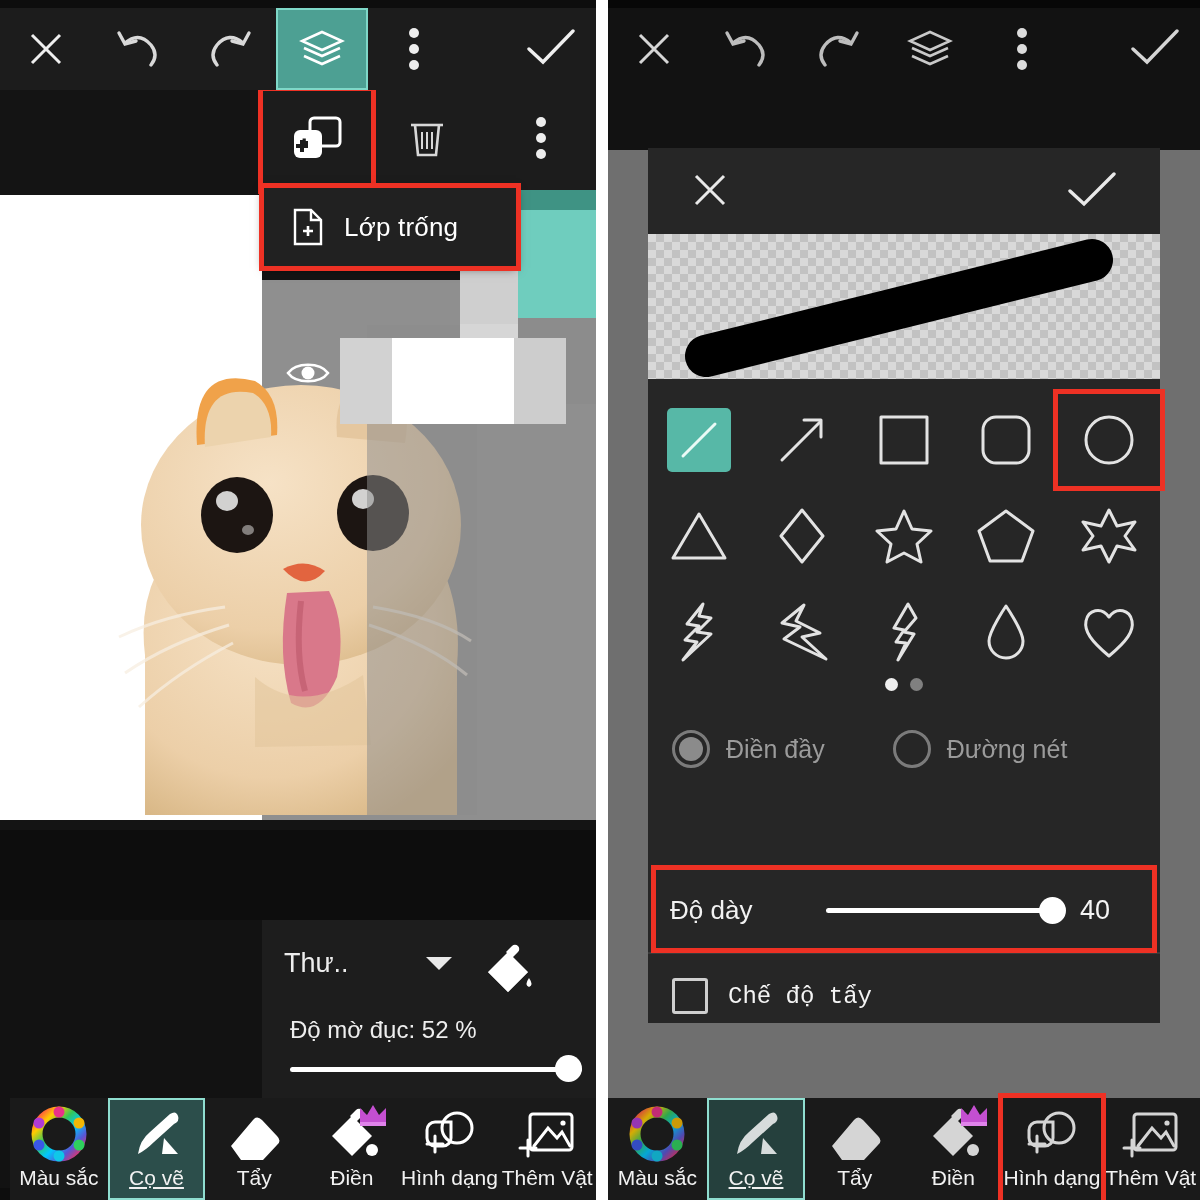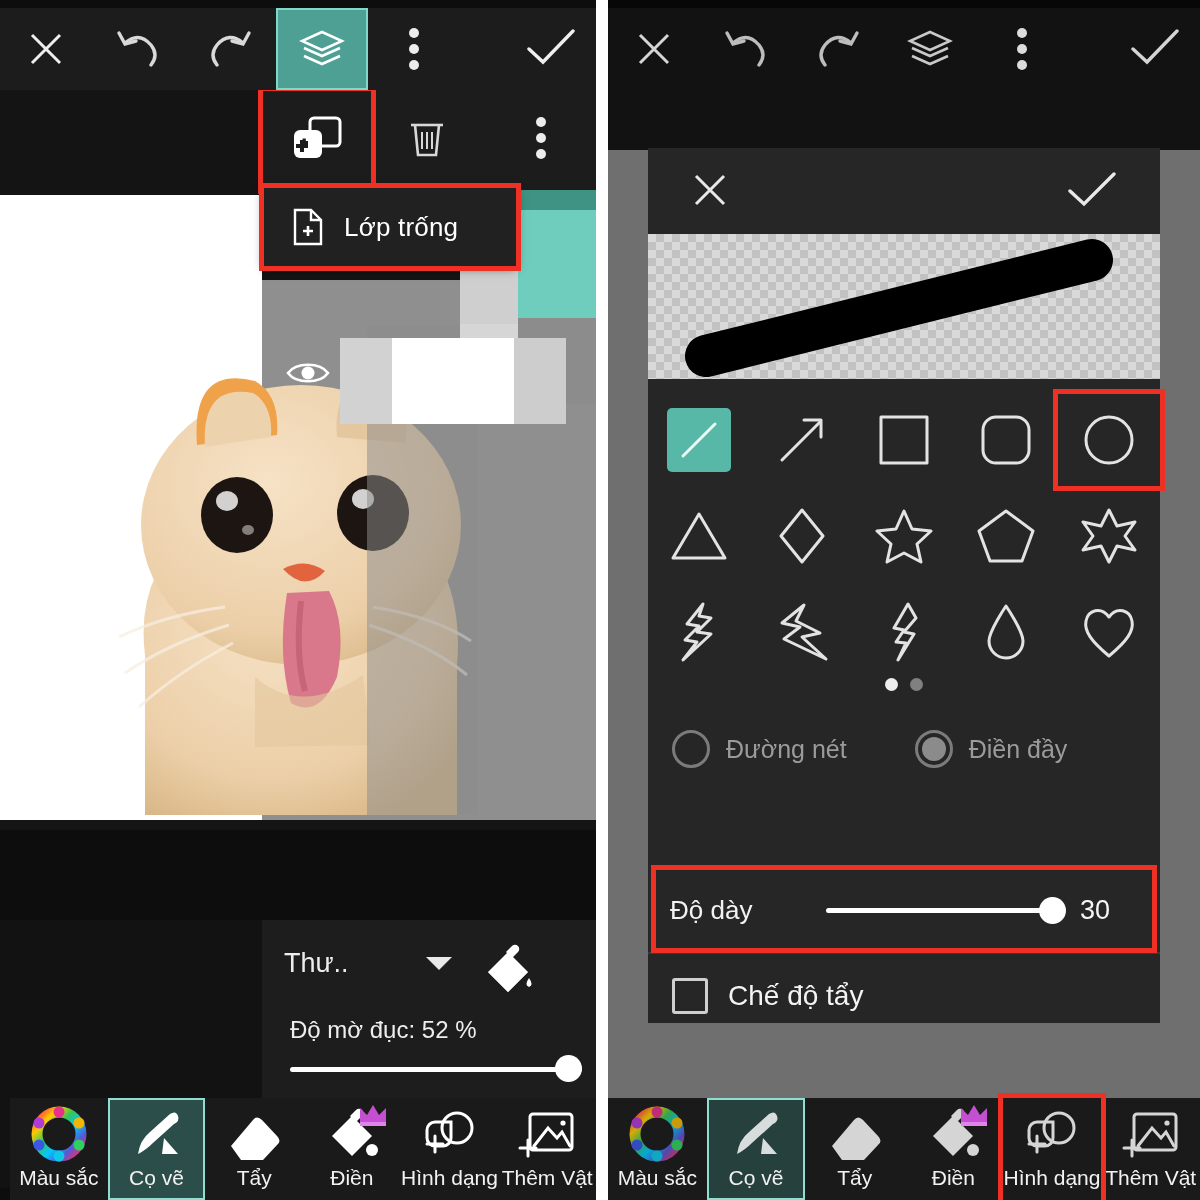--- a/index.html
+++ b/index.html
@@ -175,37 +175,37 @@
   #row-thick   { top: 730px; }
   .sr-label { width: 178px; padding-left: 22px; color: #f2f2f2; font-size: 26px; }
   .sr-track-wrap { flex: 1 1 auto; position: relative; height: 30px; }
   .sr-track { position: absolute; left: 0; right: 0; top: 13px; height: 5px; background: #ffffff; border-radius: 3px; }
   .sr-knob { position: absolute; right: -2px; top: 2px; width: 27px; height: 27px; border-radius: 50%; background: #fff; }
   .sr-val { width: 96px; text-align: left; padding-left: 16px; color: #f5f5f5; font-size: 27px; }
   .thick-hl { position: absolute; left: 8px; top: 722px; width: 496px; height: 78px; outline: 5px solid #ee3124; z-index: 8; pointer-events:none; }
 
   .checkrow { position: absolute; left: 0; top: 812px; width: 512px; height: 72px; display: flex; align-items: center; gap: 20px; padding-left: 24px; }
   .cbox { width: 36px; height: 36px; border: 3px solid #cfcfcf; border-radius: 3px; }
-  .checkrow span { color: #f4f4f4; font-size: 28px; }
+  .checkrow span { color: #f4f4f4; font-size: 24px; font-family: Liberation Mono, monospace; }
   .sheet-sep { position: absolute; left: 0; top: 804px; width: 512px; height: 2px; background: #3a3a3a; }
 
   
   .toolbar {
     position: absolute; left: 0; bottom: 0; width: 100%; height: 102px;
     background: #1a1a1a; display: flex; z-index: 40;
   }
   #panel-left .toolbar { left: 10px; width: 586px; }
   .tool {
     flex: 1 1 0; position: relative;
     display: flex; flex-direction: column; align-items: center; justify-content: center;
     gap: 4px; color: #f0f0f0;
   }
   .tool .t-ico { height: 54px; display: flex; align-items: flex-end; justify-content: center; }
   .tool .t-lab { font-size: 21px; color: #f2f2f2; white-space: nowrap; }
-  .tool.active { background: #2c4e4b; outline: 2px solid #8fded0; outline-offset: -2px; }
+  .tool.active { background: #2c4e4b; outline: 2px solid #8fded0; outline-offset: -2px; text-decoration: underline; }
   #panel-right .tool.active { background: #25403d; }
   .tool-hl { outline: 5px solid #ee3124; z-index: 5; }
   .crown { position: absolute; top: 6px; left: 56%; }
   .tb-underline { position: absolute; left: 10px; bottom: 0; width: 586px; height: 6px; background: #9d9d9d; }
   #panel-right .tb-underline { left: 0; width: 592px; }
 
   .divider-white { position: absolute; left: 596px; top: 0; width: 12px; height: 1200px; background: #ffffff; z-index: 50; }
 </style>
 </head>
 <body>
@@ -626,37 +626,37 @@
           </div>
         </div>
 
       <div class="dots">
         <div class="dot on"></div>
         <div class="dot"></div>
       </div>
 
       <div class="radios">
         <label class="radio">
+          <span class="rdo checked"></span>
+          <span>Điền đầy</span>
+        </label>
+        <label class="radio">
           <span class="rdo"></span>
           <span>Đường nét</span>
-        </label>
-        <label class="radio">
-          <span class="rdo checked"></span>
-          <span>Điền đầy</span>
         </label>
       </div>
 
 
       <div class="slider-row" id="row-thick">
         <span class="sr-label">Độ dày</span>
         <span class="sr-track-wrap">
           <span class="sr-track"></span>
           <span class="sr-knob"></span>
         </span>
-        <span class="sr-val">30</span>
+        <span class="sr-val">40</span>
       </div>
       <div class="thick-hl"></div>
 
       <div class="sheet-sep"></div>
       <div class="checkrow">
         <span class="cbox"></span>
         <span>Chế độ tẩy</span>
       </div>
     </div>
 

